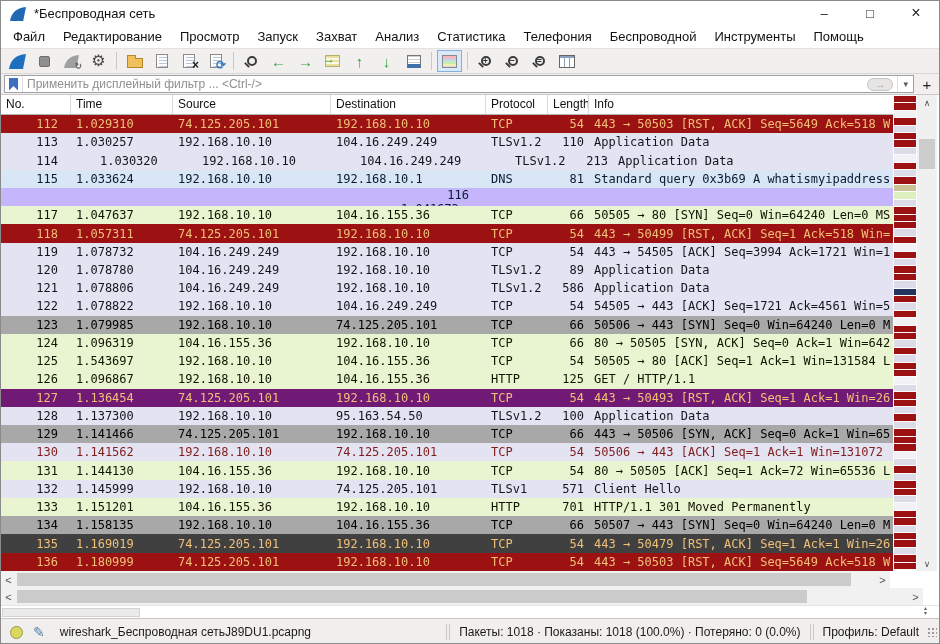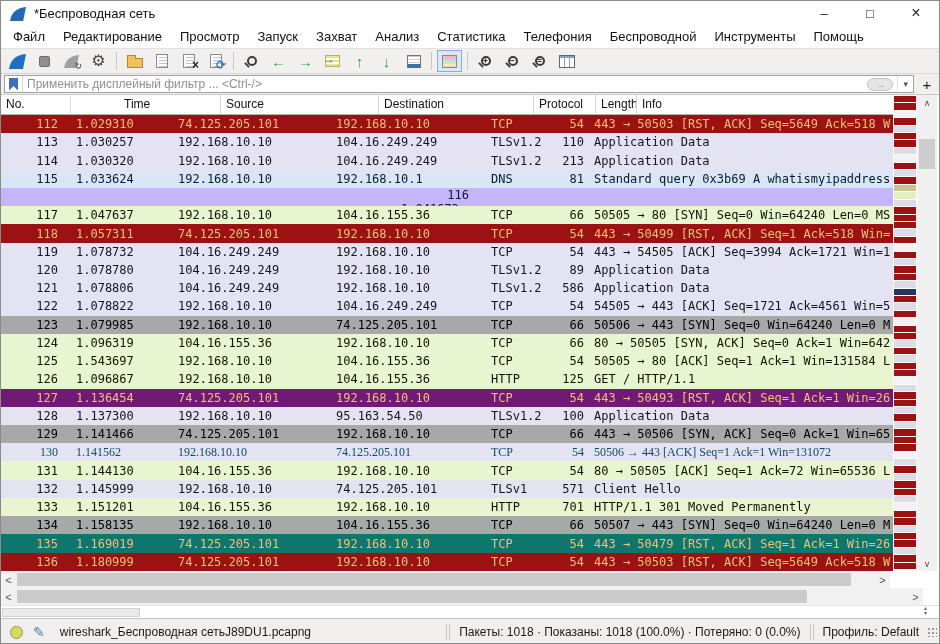--- a/index.html
+++ b/index.html
@@ -231,21 +231,21 @@
         <span>▾</span>
       </span>
     </div>
     <span class="add-btn">+</span>
   </div>
 
   <div class="content">
     <div class="list-area">
       <div class="list-header">
           <div class="hcell hc-no" style="width: 70px;">No.</div>
-          <div class="hcell hc-time" style="width: 102px; margin-left: 48px;">Time</div>
+          <div class="hcell hc-time" style="width: 102px;">Time</div>
           <div class="hcell hc-source" style="width: 158px;">Source</div>
           <div class="hcell hc-destination" style="width: 155px;">Destination</div>
           <div class="hcell hc-protocol" style="width: 62px;">Protocol</div>
           <div class="hcell hc-length" style="width: 41px;">Length</div>
           <div class="hcell hc-info" style="flex: 1 1 0%; border-right: none;">Info</div>
         </div>
       <div class="rows">
           <div class="prow" style="background: rgb(156, 17, 17); color: rgb(240, 192, 120);">
             <div class="pcell pc-no" style="width: 70px;">112</div>
             <div class="pcell pc-time" style="width: 102px;">1.029310</div>
@@ -259,21 +259,21 @@
             <div class="pcell pc-no" style="width: 70px;">113</div>
             <div class="pcell pc-time" style="width: 102px;">1.030257</div>
             <div class="pcell pc-source" style="width: 158px;">192.168.10.10</div>
             <div class="pcell pc-destination" style="width: 155px;">104.16.249.249</div>
             <div class="pcell pc-protocol" style="width: 62px;">TLSv1.2</div>
             <div class="pcell pc-length" style="width: 41px;">110</div>
             <div class="pcell pc-info">Application Data</div>
           </div>
           <div class="prow" style="background: rgb(228, 227, 242); color: rgb(20, 20, 30);">
             <div class="pcell pc-no" style="width: 70px;">114</div>
-            <div class="pcell pc-time" style="width: 102px;">1.030320</div>
+            <div class="pcell pc-time" style="width: 102px; margin-left: 24px;">1.030320</div>
             <div class="pcell pc-source" style="width: 158px;">192.168.10.10</div>
             <div class="pcell pc-destination" style="width: 155px;">104.16.249.249</div>
             <div class="pcell pc-protocol" style="width: 62px;">TLSv1.2</div>
             <div class="pcell pc-length" style="width: 41px;">213</div>
             <div class="pcell pc-info">Application Data</div>
           </div>
           <div class="prow" style="background: rgb(217, 230, 245); color: rgb(10, 26, 51);">
             <div class="pcell pc-no" style="width: 70px;">115</div>
             <div class="pcell pc-time" style="width: 102px;">1.033624</div>
             <div class="pcell pc-source" style="width: 158px;">192.168.10.10</div>
@@ -401,21 +401,21 @@
           </div>
           <div class="prow" style="background: rgb(168, 168, 168); color: rgb(0, 0, 0);">
             <div class="pcell pc-no" style="width: 70px;">129</div>
             <div class="pcell pc-time" style="width: 102px;">1.141466</div>
             <div class="pcell pc-source" style="width: 158px;">74.125.205.101</div>
             <div class="pcell pc-destination" style="width: 155px;">192.168.10.10</div>
             <div class="pcell pc-protocol" style="width: 62px;">TCP</div>
             <div class="pcell pc-length" style="width: 41px;">66</div>
             <div class="pcell pc-info">443 → 50506 [SYN, ACK] Seq=0 Ack=1 Win=65</div>
           </div>
-          <div class="prow" style="background: rgb(228, 227, 242); color: #0c4a6e; font-family: Liberation Serif, serif;">
+          <div class="prow" style="background: rgb(228, 227, 242); color: #7f1d1d;">
             <div class="pcell pc-no" style="width: 70px;">130</div>
             <div class="pcell pc-time" style="width: 102px;">1.141562</div>
             <div class="pcell pc-source" style="width: 158px;">192.168.10.10</div>
             <div class="pcell pc-destination" style="width: 155px;">74.125.205.101</div>
             <div class="pcell pc-protocol" style="width: 62px;">TCP</div>
             <div class="pcell pc-length" style="width: 41px;">54</div>
             <div class="pcell pc-info">50506 → 443 [ACK] Seq=1 Ack=1 Win=131072</div>
           </div>
           <div class="prow" style="background: rgb(233, 245, 209); color: rgb(16, 20, 0);">
             <div class="pcell pc-no" style="width: 70px;">131</div>
@@ -446,21 +446,21 @@
           </div>
           <div class="prow" style="background: rgb(168, 168, 168); color: rgb(0, 0, 0);">
             <div class="pcell pc-no" style="width: 70px;">134</div>
             <div class="pcell pc-time" style="width: 102px;">1.158135</div>
             <div class="pcell pc-source" style="width: 158px;">192.168.10.10</div>
             <div class="pcell pc-destination" style="width: 155px;">104.16.155.36</div>
             <div class="pcell pc-protocol" style="width: 62px;">TCP</div>
             <div class="pcell pc-length" style="width: 41px;">66</div>
             <div class="pcell pc-info">50507 → 443 [SYN] Seq=0 Win=64240 Len=0 M</div>
           </div>
-          <div class="prow" style="background: #0f766e; color: rgb(240, 192, 120);">
+          <div class="prow" style="background: #404040; color: rgb(240, 192, 120);">
             <div class="pcell pc-no" style="width: 70px;">135</div>
             <div class="pcell pc-time" style="width: 102px;">1.169019</div>
             <div class="pcell pc-source" style="width: 158px;">74.125.205.101</div>
             <div class="pcell pc-destination" style="width: 155px;">192.168.10.10</div>
             <div class="pcell pc-protocol" style="width: 62px;">TCP</div>
             <div class="pcell pc-length" style="width: 41px;">54</div>
             <div class="pcell pc-info">443 → 50479 [RST, ACK] Seq=1 Ack=1 Win=26</div>
           </div>
           <div class="prow" style="background: rgb(156, 17, 17); color: rgb(240, 192, 120);">
             <div class="pcell pc-no" style="width: 70px;">136</div>

